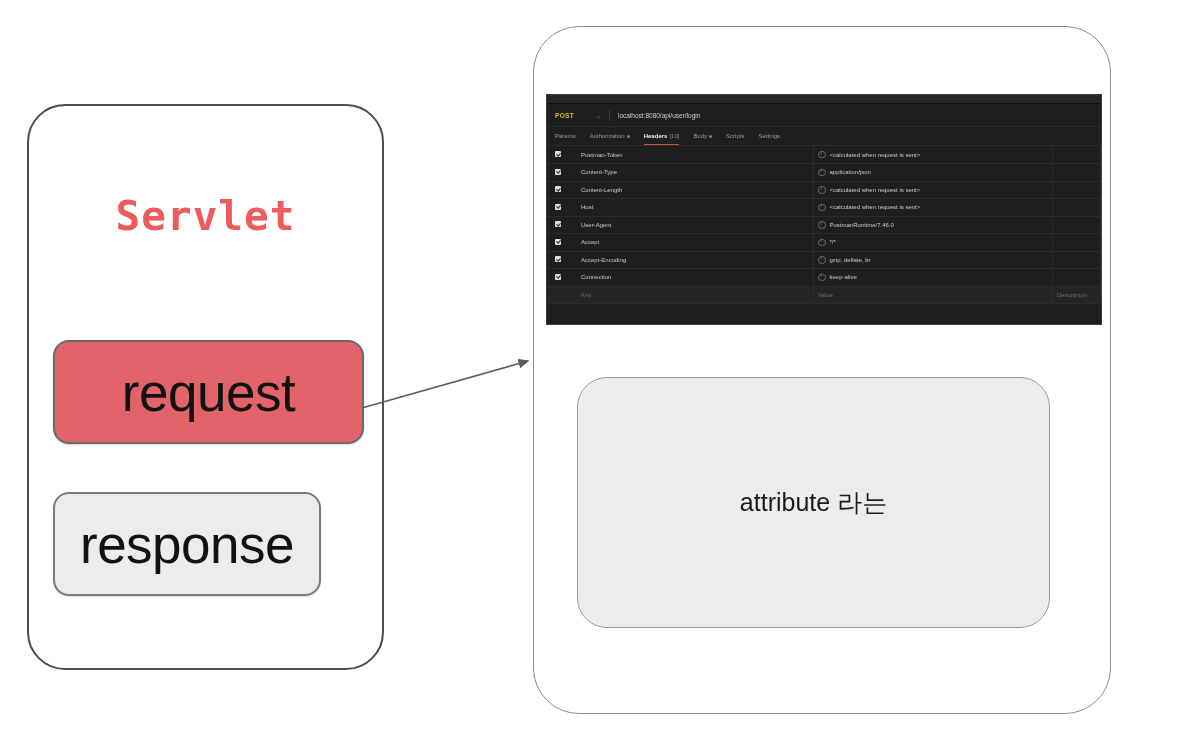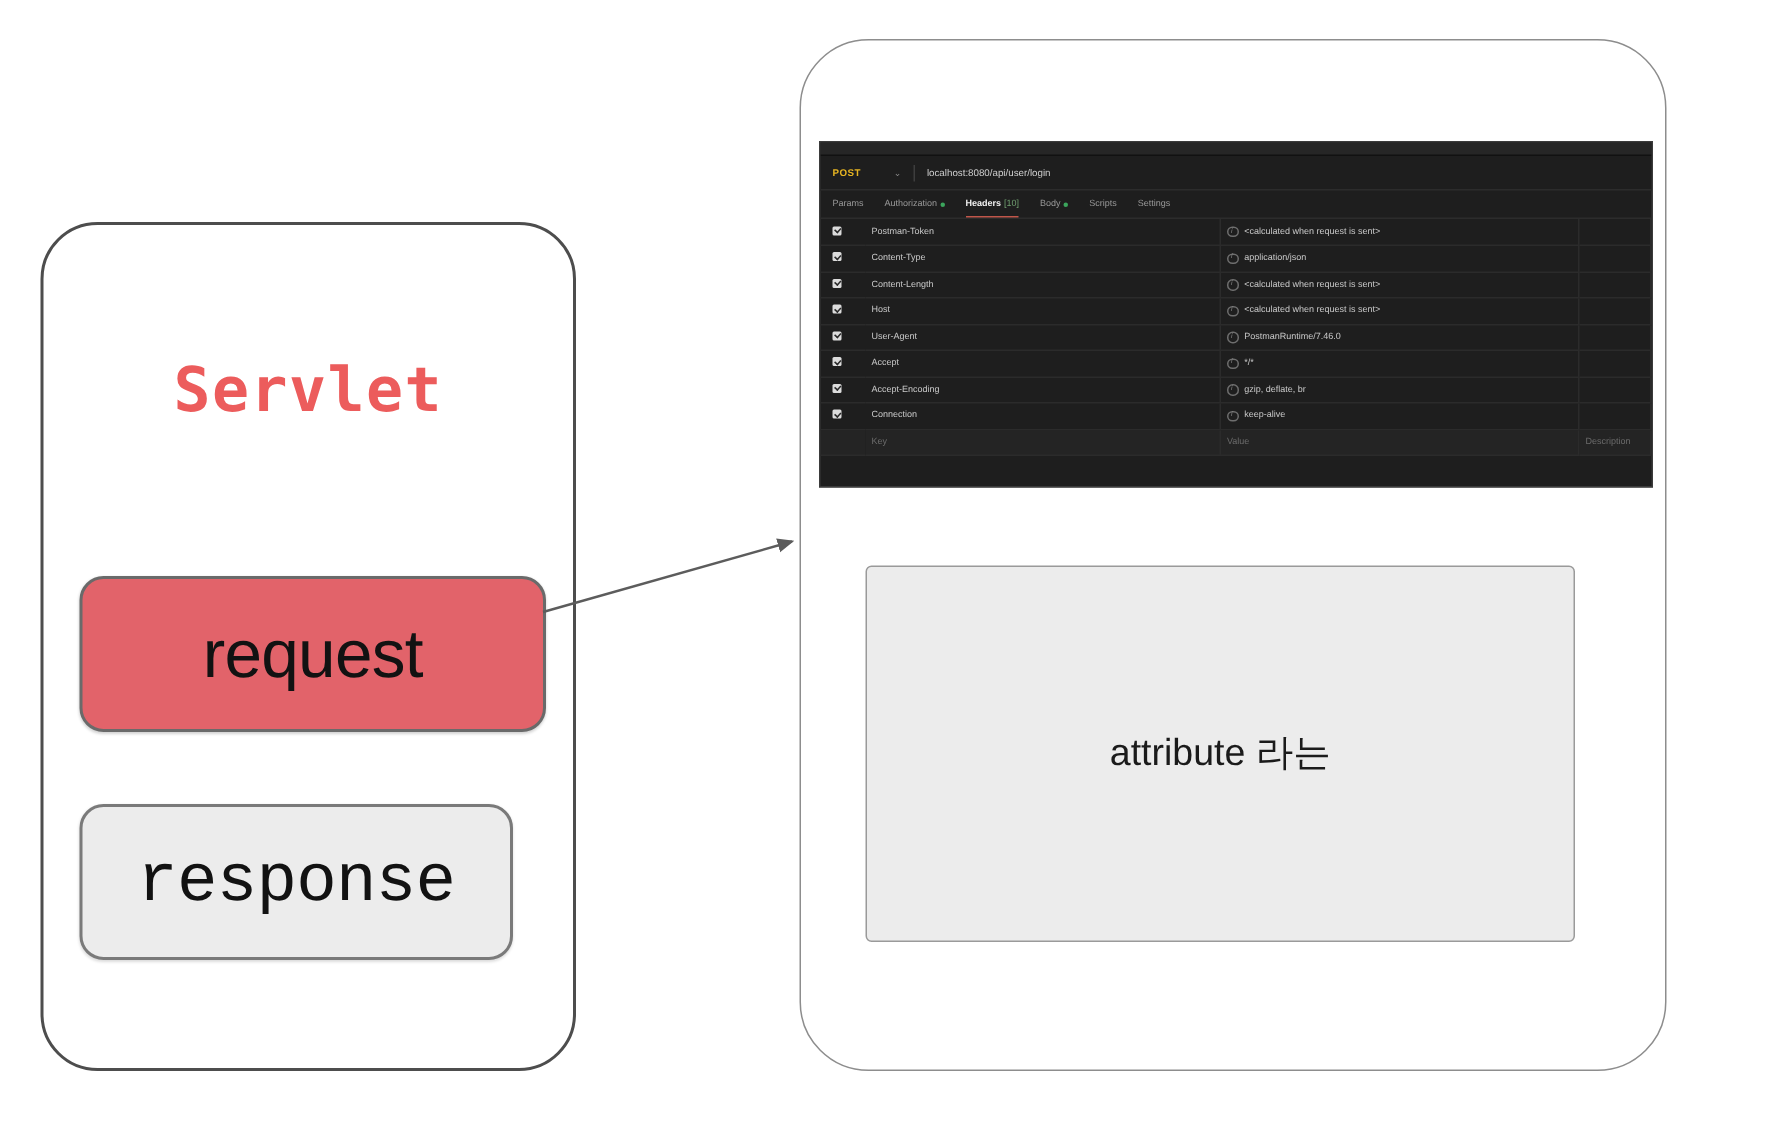--- a/index.html
+++ b/index.html
@@ -19,21 +19,20 @@
   #servlet-panel {
     position: absolute;
     left: 27px;
     top: 104px;
     width: 357px;
     height: 566px;
     border: 2.5px solid #4d4d4d;
     border-radius: 38px;
     box-sizing: border-box;
     background: #ffffff;
-    margin-top: 44px;
   }
   #servlet-title {
     position: absolute;
     left: 0;
     top: 86px;
     width: 100%;
     text-align: center;
     font-family: "DejaVu Sans Mono", "Liberation Mono", monospace;
     font-size: 41px;
     font-weight: 700;
@@ -41,42 +40,41 @@
     color: #ec5c5c;
     white-space: nowrap;
   }
   .obj-box {
     position: absolute;
     box-sizing: border-box;
     border-radius: 16px;
     display: flex;
     align-items: center;
     justify-content: center;
-    font-size: 45px;
+    font-size: 53px;
     color: #121212;
     letter-spacing: -0.5px;
   }
   #request-box {
     left: 24px;
     top: 234px;
     width: 311px;
     height: 104px;
     background: #e2636a;
     border: 2.5px solid #6a6a6a;
     box-shadow: 0 1px 2px rgba(0,0,0,0.18);
   }
   #response-box {
     left: 24px;
     top: 386px;
-    width: 289px;
+    width: 268px;
     height: 104px;
     background: #ececec;
     border: 2.5px solid #7a7a7a;
     box-shadow: 0 1px 2px rgba(0,0,0,0.14);
-    font-family: Liberation Mono, monospace;
   }
 
   
   #arrow-svg {
     position: absolute;
     left: 360px;
     top: 345px;
     width: 190px;
     height: 75px;
     overflow: visible;
@@ -261,21 +259,21 @@
 
   
   #attribute-box {
     position: absolute;
     left: 577px;
     top: 377px;
     width: 473px;
     height: 251px;
     background: #ececec;
     border: 1.6px solid #9a9a9a;
-    border-radius: 4px;
+    border-radius: 30px;
     box-sizing: border-box;
     display: flex;
     flex-direction: column;
     align-items: center;
     justify-content: center;
     text-align: center;
     color: #1b1b1b;
     font-size: 25px;
     line-height: 1.5;
   }

